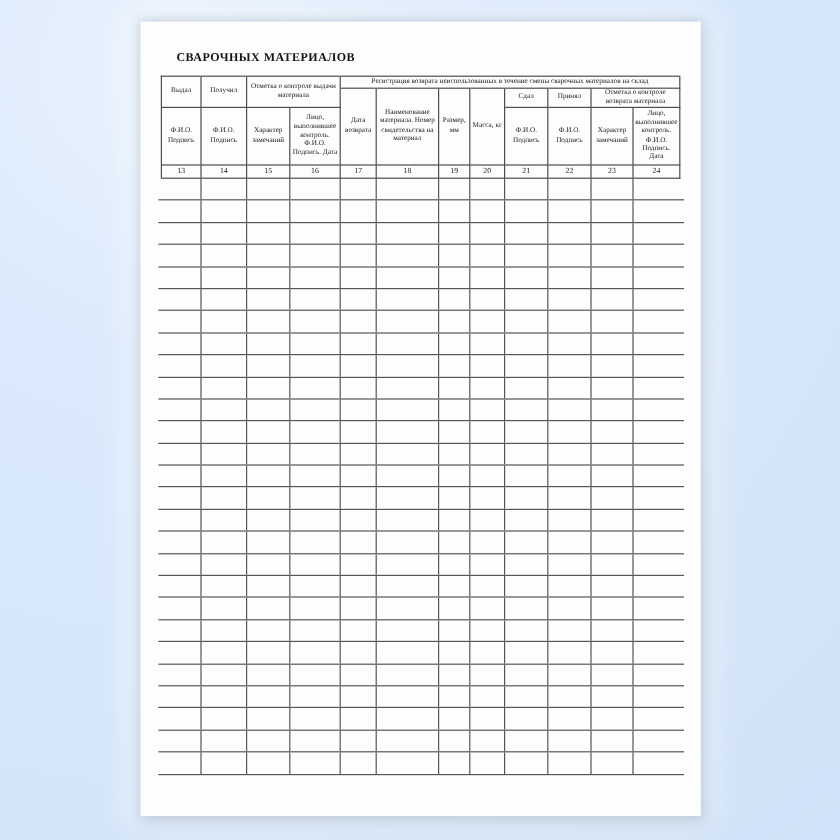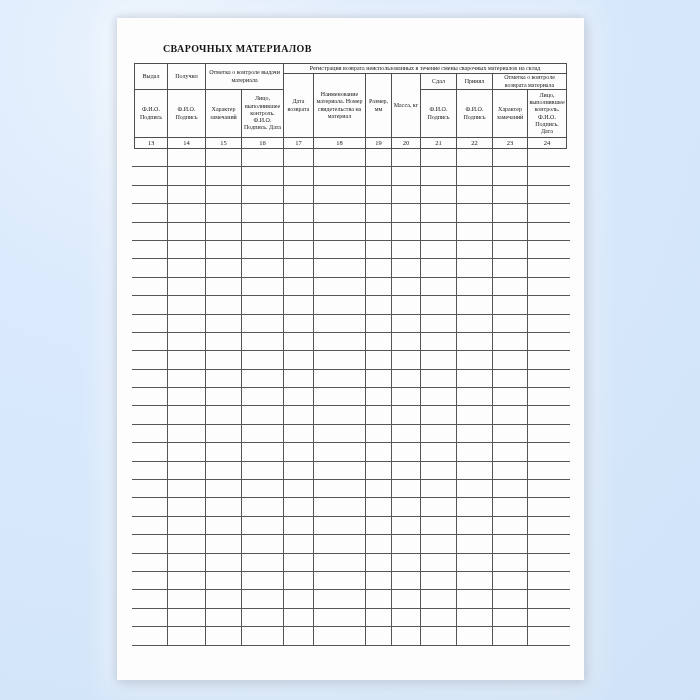--- a/index.html
+++ b/index.html
@@ -16,21 +16,21 @@
     left:117px;top:18px;
     width:467px;height:662px;
     background:#fdfdfe;
     box-shadow:
       0 0 26px 10px rgba(255,255,255,0.55),
       2px 3px 13px rgba(96,118,148,0.55),
       -1px -1px 7px rgba(110,130,160,0.35);
   }
   .title{
     position:absolute;
-    left:46px;top:25px;
+    left:30px;top:25px;
     font-size:10px;
     font-weight:bold;
     letter-spacing:0.4px;
     color:#151515;
     white-space:nowrap;
   }
   
   .hdr{
     position:absolute;
     left:17px;top:45px;

